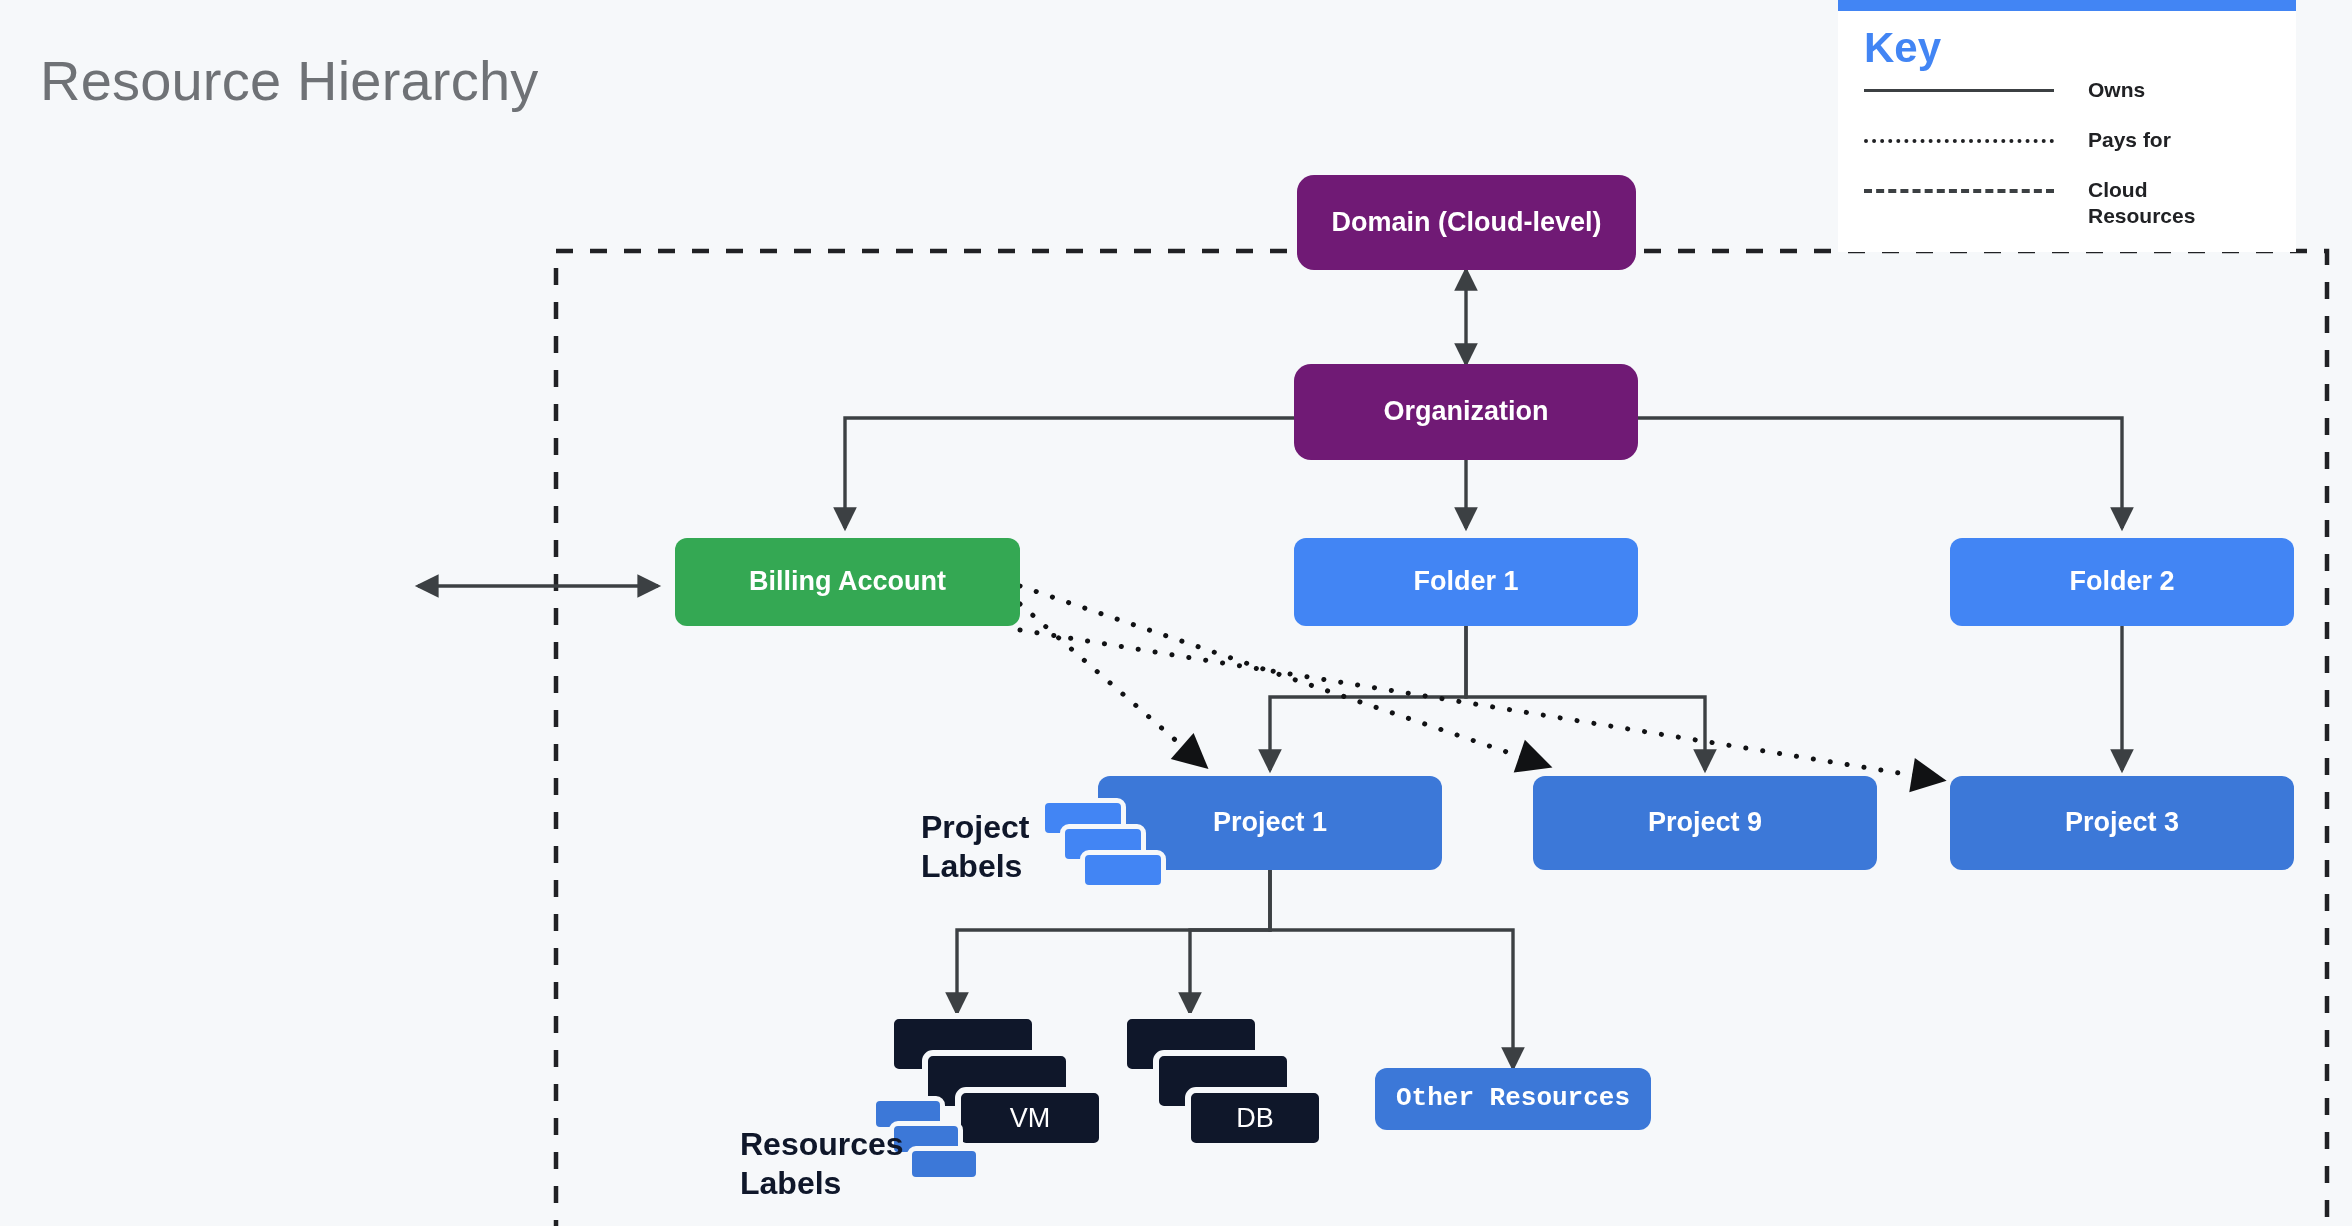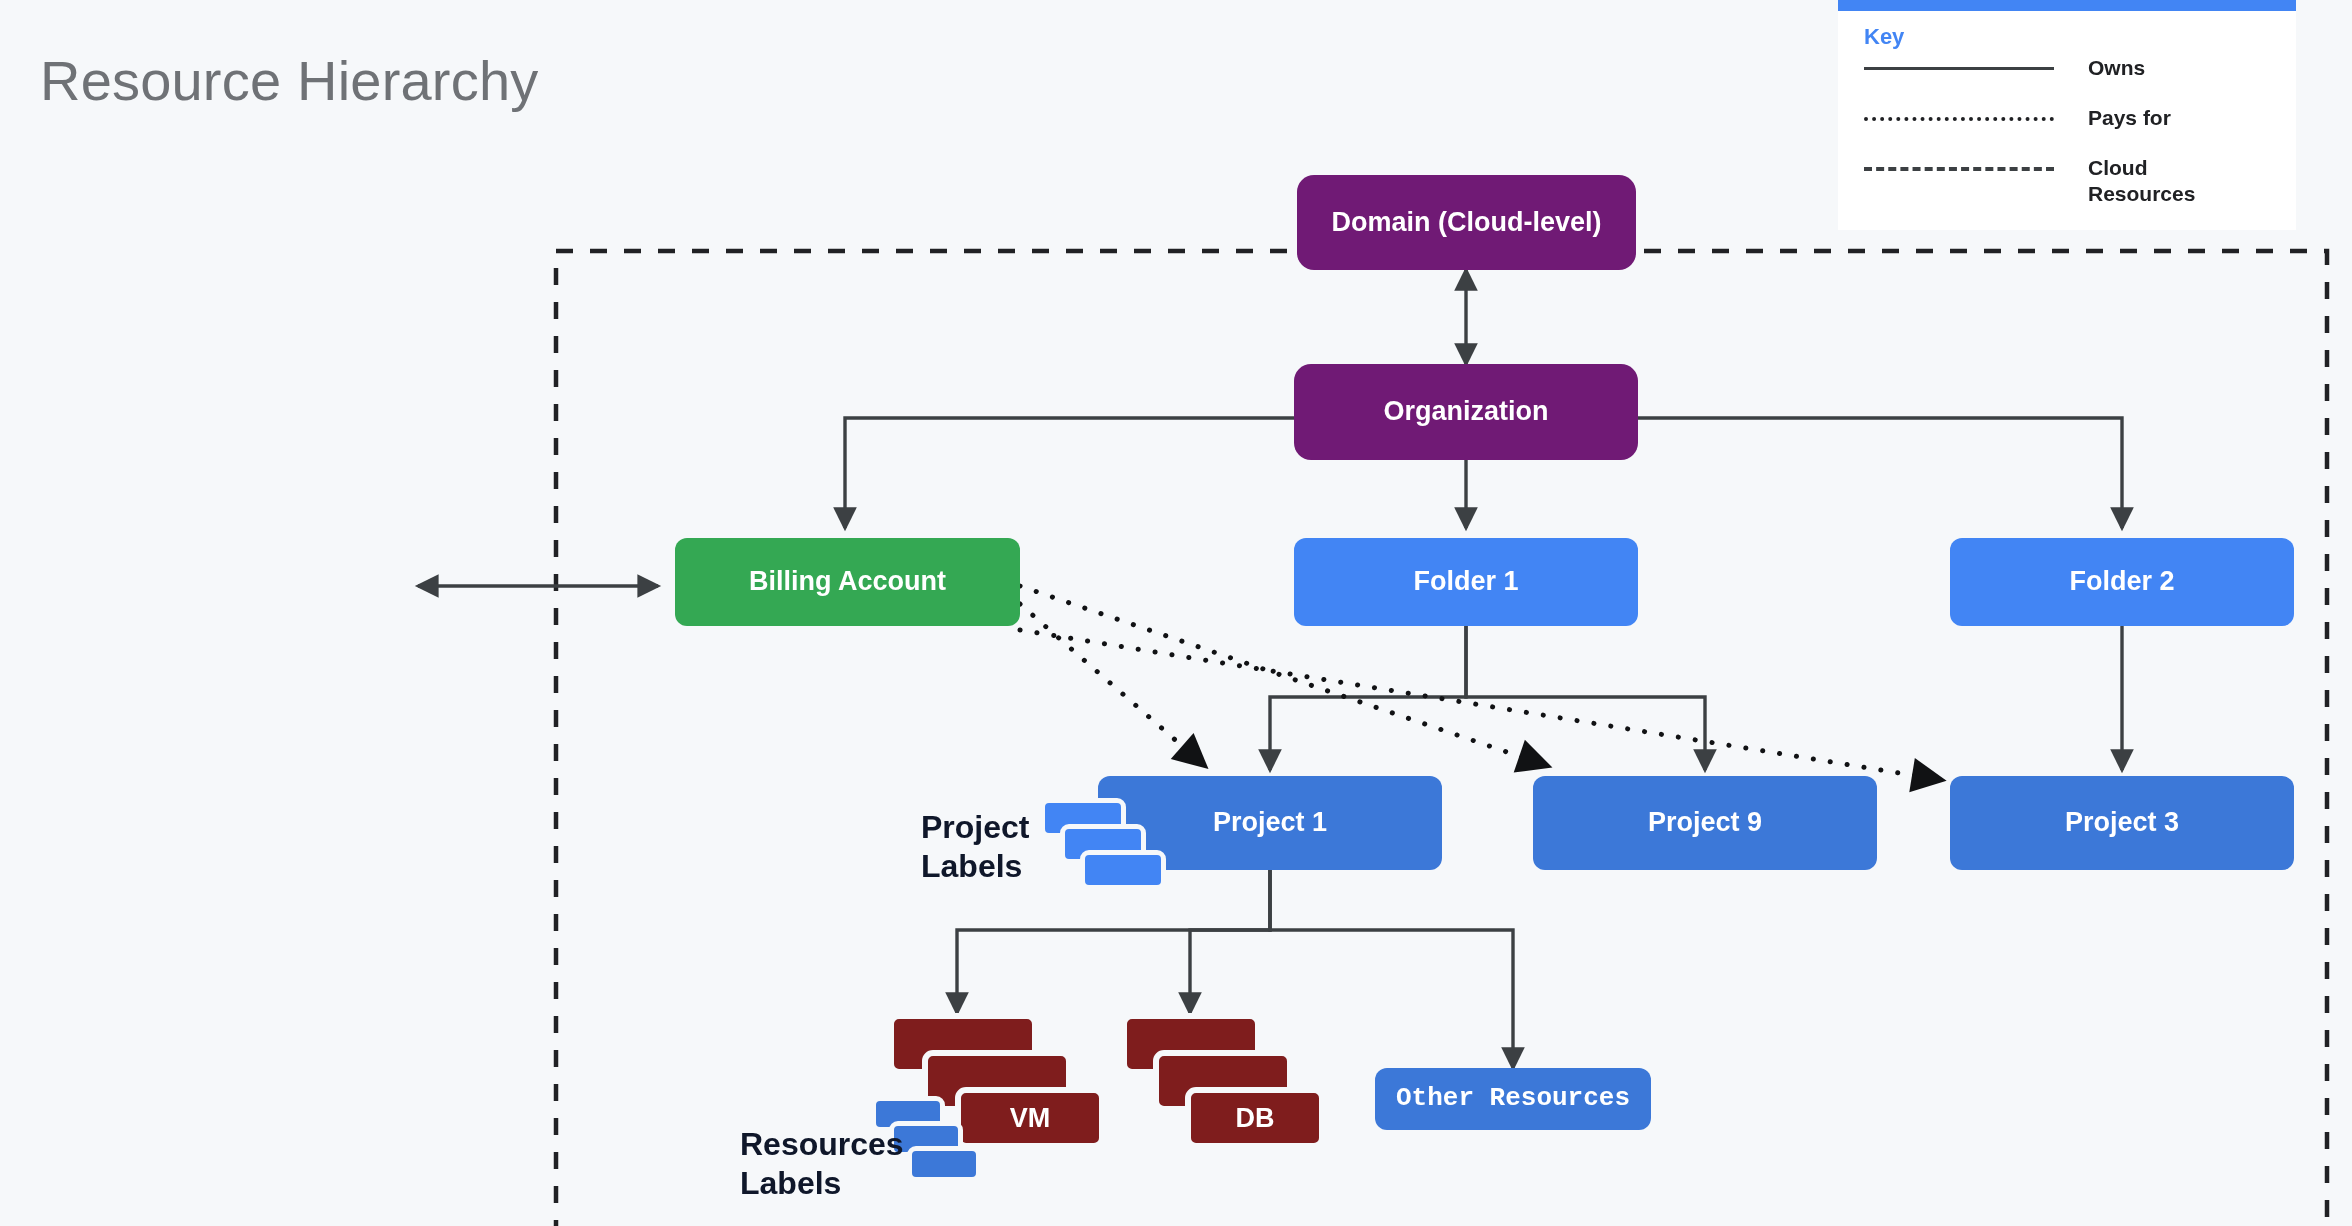--- a/index.html
+++ b/index.html
@@ -81,49 +81,49 @@
     font-size: 32px;
     line-height: 1.22;
     z-index: 8;
     text-align: left;
   }
 
   
   .res-cluster { position: absolute; z-index: 6; }
   .res-cluster .rc {
     position: absolute;
-    background: #7f1d1d;
+    background: #0f172a;
     border: 6px solid #f6f8fa;
     border-radius: 11px;
     box-sizing: border-box;
     display: flex;
     align-items: center;
     justify-content: center;
     color: #fff;
-    font-weight: bold;
+    font-weight: normal;
     font-size: 27px;
   }
 
   
   .legend {
     position: absolute;
     left: 1838px;
     top: 0px;
     width: 458px;
     background: #ffffff;
     border-top: 11px solid #4285f4;
     z-index: 20;
     padding: 0;
     box-sizing: border-box;
   }
   .legend-inner { padding: 14px 26px 18px 26px; }
   .legend-title {
     color: #4285f4;
     font-weight: bold;
-    font-size: 22px;
+    font-size: 42px;
     margin: 0 0 6px 0;
     line-height: 1.1;
   }
   .legend-row {
     display: flex;
     align-items: flex-start;
     margin-bottom: 16px;
     min-height: 34px;
   }
   .legend-row:last-child { margin-bottom: 6px; }

